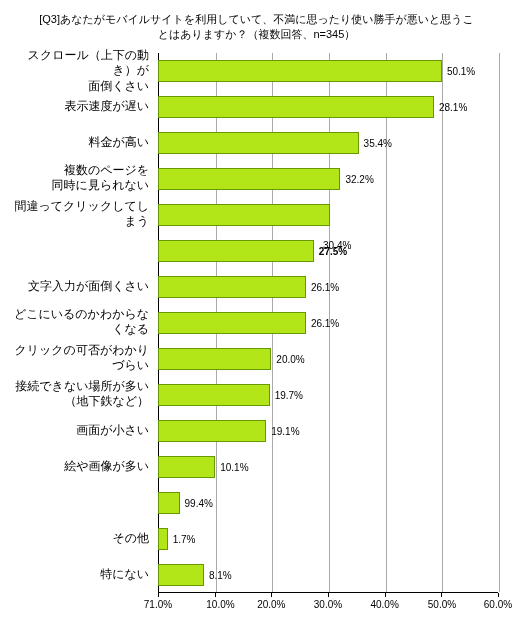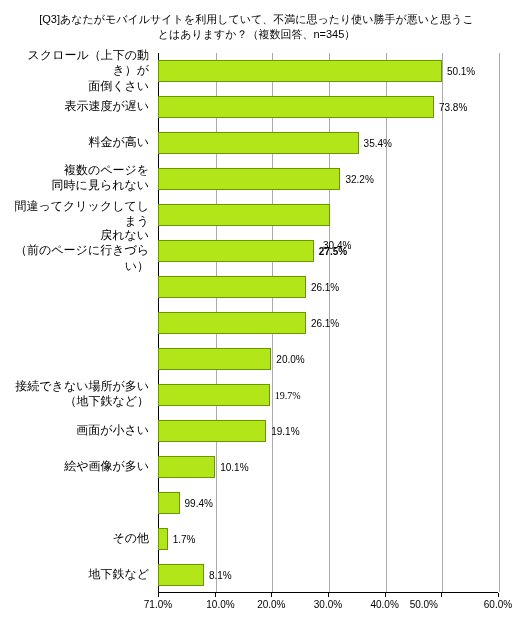--- a/index.html
+++ b/index.html
@@ -32,58 +32,60 @@
       </div>
     <div id="bars-layer">
         <div class="bar-row" style="top: 0px; height: 36px;">
           <div class="bar-label">スクロール（上下の動き）が<br>面倒くさい</div>
           <div class="bar" style="width: 283.9px; top: 7px;"></div>
           <div class="bar-value" style="left: 438.9px;">50.1%</div>
         </div>
         <div class="bar-row" style="top: 36px; height: 36px;">
           <div class="bar-label">表示速度が遅い</div>
           <div class="bar" style="width: 275.967px; top: 7px;"></div>
-          <div class="bar-value" style="left: 430.967px;">73.8%</div>
+          <div class="bar-value" style="left: 430.967px;">28.1%</div>
         </div>
         <div class="bar-row" style="top: 72px; height: 36px;">
           <div class="bar-label">料金が高い</div>
           <div class="bar" style="width: 200.6px; top: 7px;"></div>
           <div class="bar-value" style="left: 355.6px;">35.4%</div>
         </div>
         <div class="bar-row" style="top: 108px; height: 36px;">
           <div class="bar-label">複数のページを<br>同時に見られない</div>
           <div class="bar" style="width: 182.467px; top: 7px;"></div>
           <div class="bar-value" style="left: 337.467px;">32.2%</div>
         </div>
         <div class="bar-row" style="top: 144px; height: 36px;">
           <div class="bar-label">間違ってクリックしてしまう</div>
           <div class="bar" style="width: 172.267px; top: 7px;"></div>
           <div class="bar-value" style="left: 315px; margin-top: 30px;">30.4%</div>
         </div>
         <div class="bar-row" style="top: 180px; height: 36px;">
-          <div class="bar-label">戻れない<br>（前のページに行きづらい）</div>
           <div class="bar" style="width: 155.833px; top: 7px;"></div>
           <div class="bar-value" style="left: 310.833px; font-weight: bold;">27.5%</div>
         </div>
         <div class="bar-row" style="top: 216px; height: 36px;">
+          <div class="bar-label">文字入力が面倒くさい</div>
           <div class="bar" style="width: 147.9px; top: 7px;"></div>
           <div class="bar-value" style="left: 302.9px;">26.1%</div>
         </div>
         <div class="bar-row" style="top: 252px; height: 36px;">
+          <div class="bar-label">どこにいるのかわからなくなる</div>
           <div class="bar" style="width: 147.9px; top: 7px;"></div>
           <div class="bar-value" style="left: 302.9px;">26.1%</div>
         </div>
         <div class="bar-row" style="top: 288px; height: 36px;">
+          <div class="bar-label">クリックの可否がわかりづらい</div>
           <div class="bar" style="width: 113.333px; top: 7px;"></div>
           <div class="bar-value" style="left: 268.333px;">20.0%</div>
         </div>
         <div class="bar-row" style="top: 324px; height: 36px;">
           <div class="bar-label">接続できない場所が多い<br>（地下鉄など）</div>
           <div class="bar" style="width: 111.633px; top: 7px;"></div>
-          <div class="bar-value" style="left: 266.633px; font-family: Liberation Serif, serif;">19.7%</div>
+          <div class="bar-value" style="left: 266.633px;">19.7%</div>
         </div>
         <div class="bar-row" style="top: 360px; height: 36px;">
           <div class="bar-label">画面が小さい</div>
           <div class="bar" style="width: 108.233px; top: 7px;"></div>
           <div class="bar-value" style="left: 263.233px;">19.1%</div>
         </div>
         <div class="bar-row" style="top: 396px; height: 36px;">
           <div class="bar-label">絵や画像が多い</div>
           <div class="bar" style="width: 57.2333px; top: 7px;"></div>
           <div class="bar-value" style="left: 212.233px;">10.1%</div>
@@ -91,35 +93,35 @@
         <div class="bar-row" style="top: 432px; height: 36px;">
           <div class="bar" style="width: 21.5333px; top: 7px;"></div>
           <div class="bar-value" style="left: 176.533px;">99.4%</div>
         </div>
         <div class="bar-row" style="top: 468px; height: 36px;">
           <div class="bar-label">その他</div>
           <div class="bar" style="width: 9.63333px; top: 7px;"></div>
           <div class="bar-value" style="left: 164.633px;">1.7%</div>
         </div>
         <div class="bar-row" style="top: 504px; height: 36px;">
-          <div class="bar-label">地下鉄など</div>
+          <div class="bar-label">特にない</div>
           <div class="bar" style="width: 45.9px; top: 7px;"></div>
           <div class="bar-value" style="left: 200.9px;">8.1%</div>
         </div>
       </div>
     <div id="xaxis-layer">
         <div class="tick-mark" style="left: 150px;"></div>
         <div class="x-tick" style="left: 130px;">71.0%</div>
         <div class="tick-mark" style="left: 206.667px;"></div>
         <div class="x-tick" style="left: 186.667px; text-align: right;">10.0%</div>
         <div class="tick-mark" style="left: 263.333px;"></div>
         <div class="x-tick" style="left: 243.333px;">20.0%</div>
         <div class="tick-mark" style="left: 320px;"></div>
         <div class="x-tick" style="left: 300px;">30.0%</div>
         <div class="tick-mark" style="left: 376.667px;"></div>
         <div class="x-tick" style="left: 356.667px;">40.0%</div>
         <div class="tick-mark" style="left: 433.333px;"></div>
-        <div class="x-tick" style="left: 390px; text-align: right;">50.0%</div>
+        <div class="x-tick" style="left: 414px;">50.0%</div>
         <div class="tick-mark" style="left: 490px;"></div>
         <div class="x-tick" style="left: 470px;">60.0%</div>
       </div>
   </div>
 </div>
 
 </body></html>

